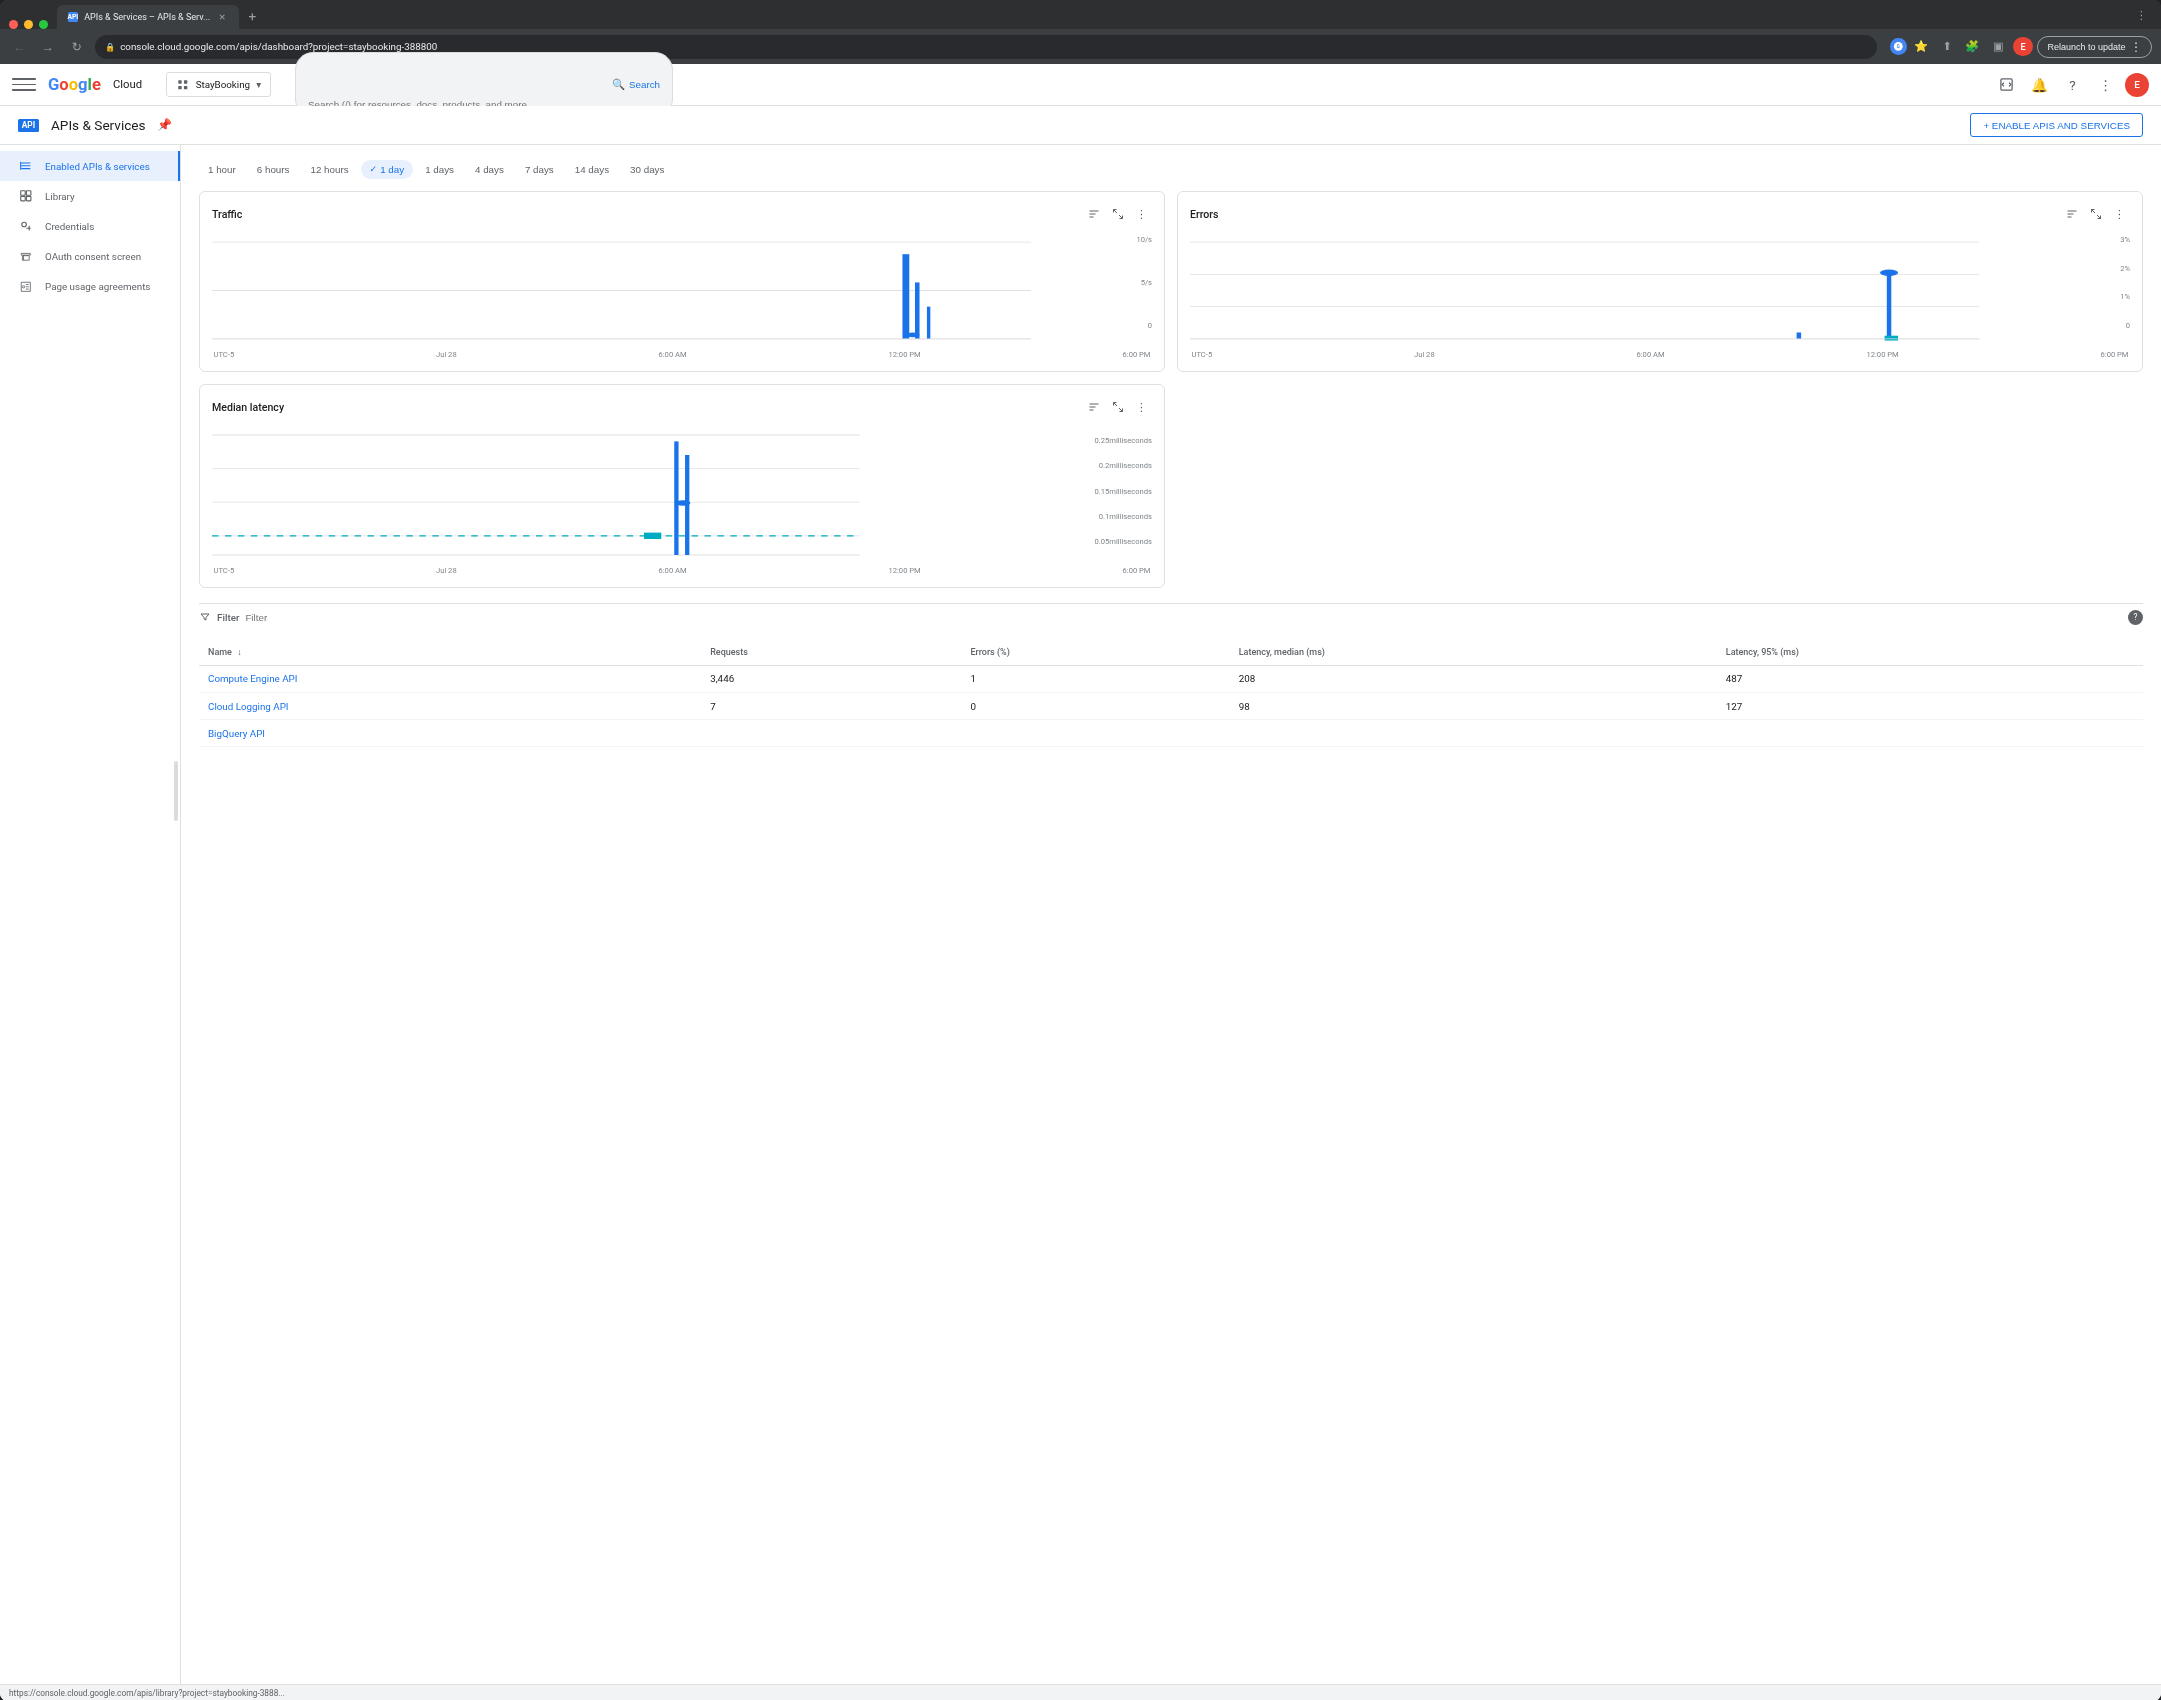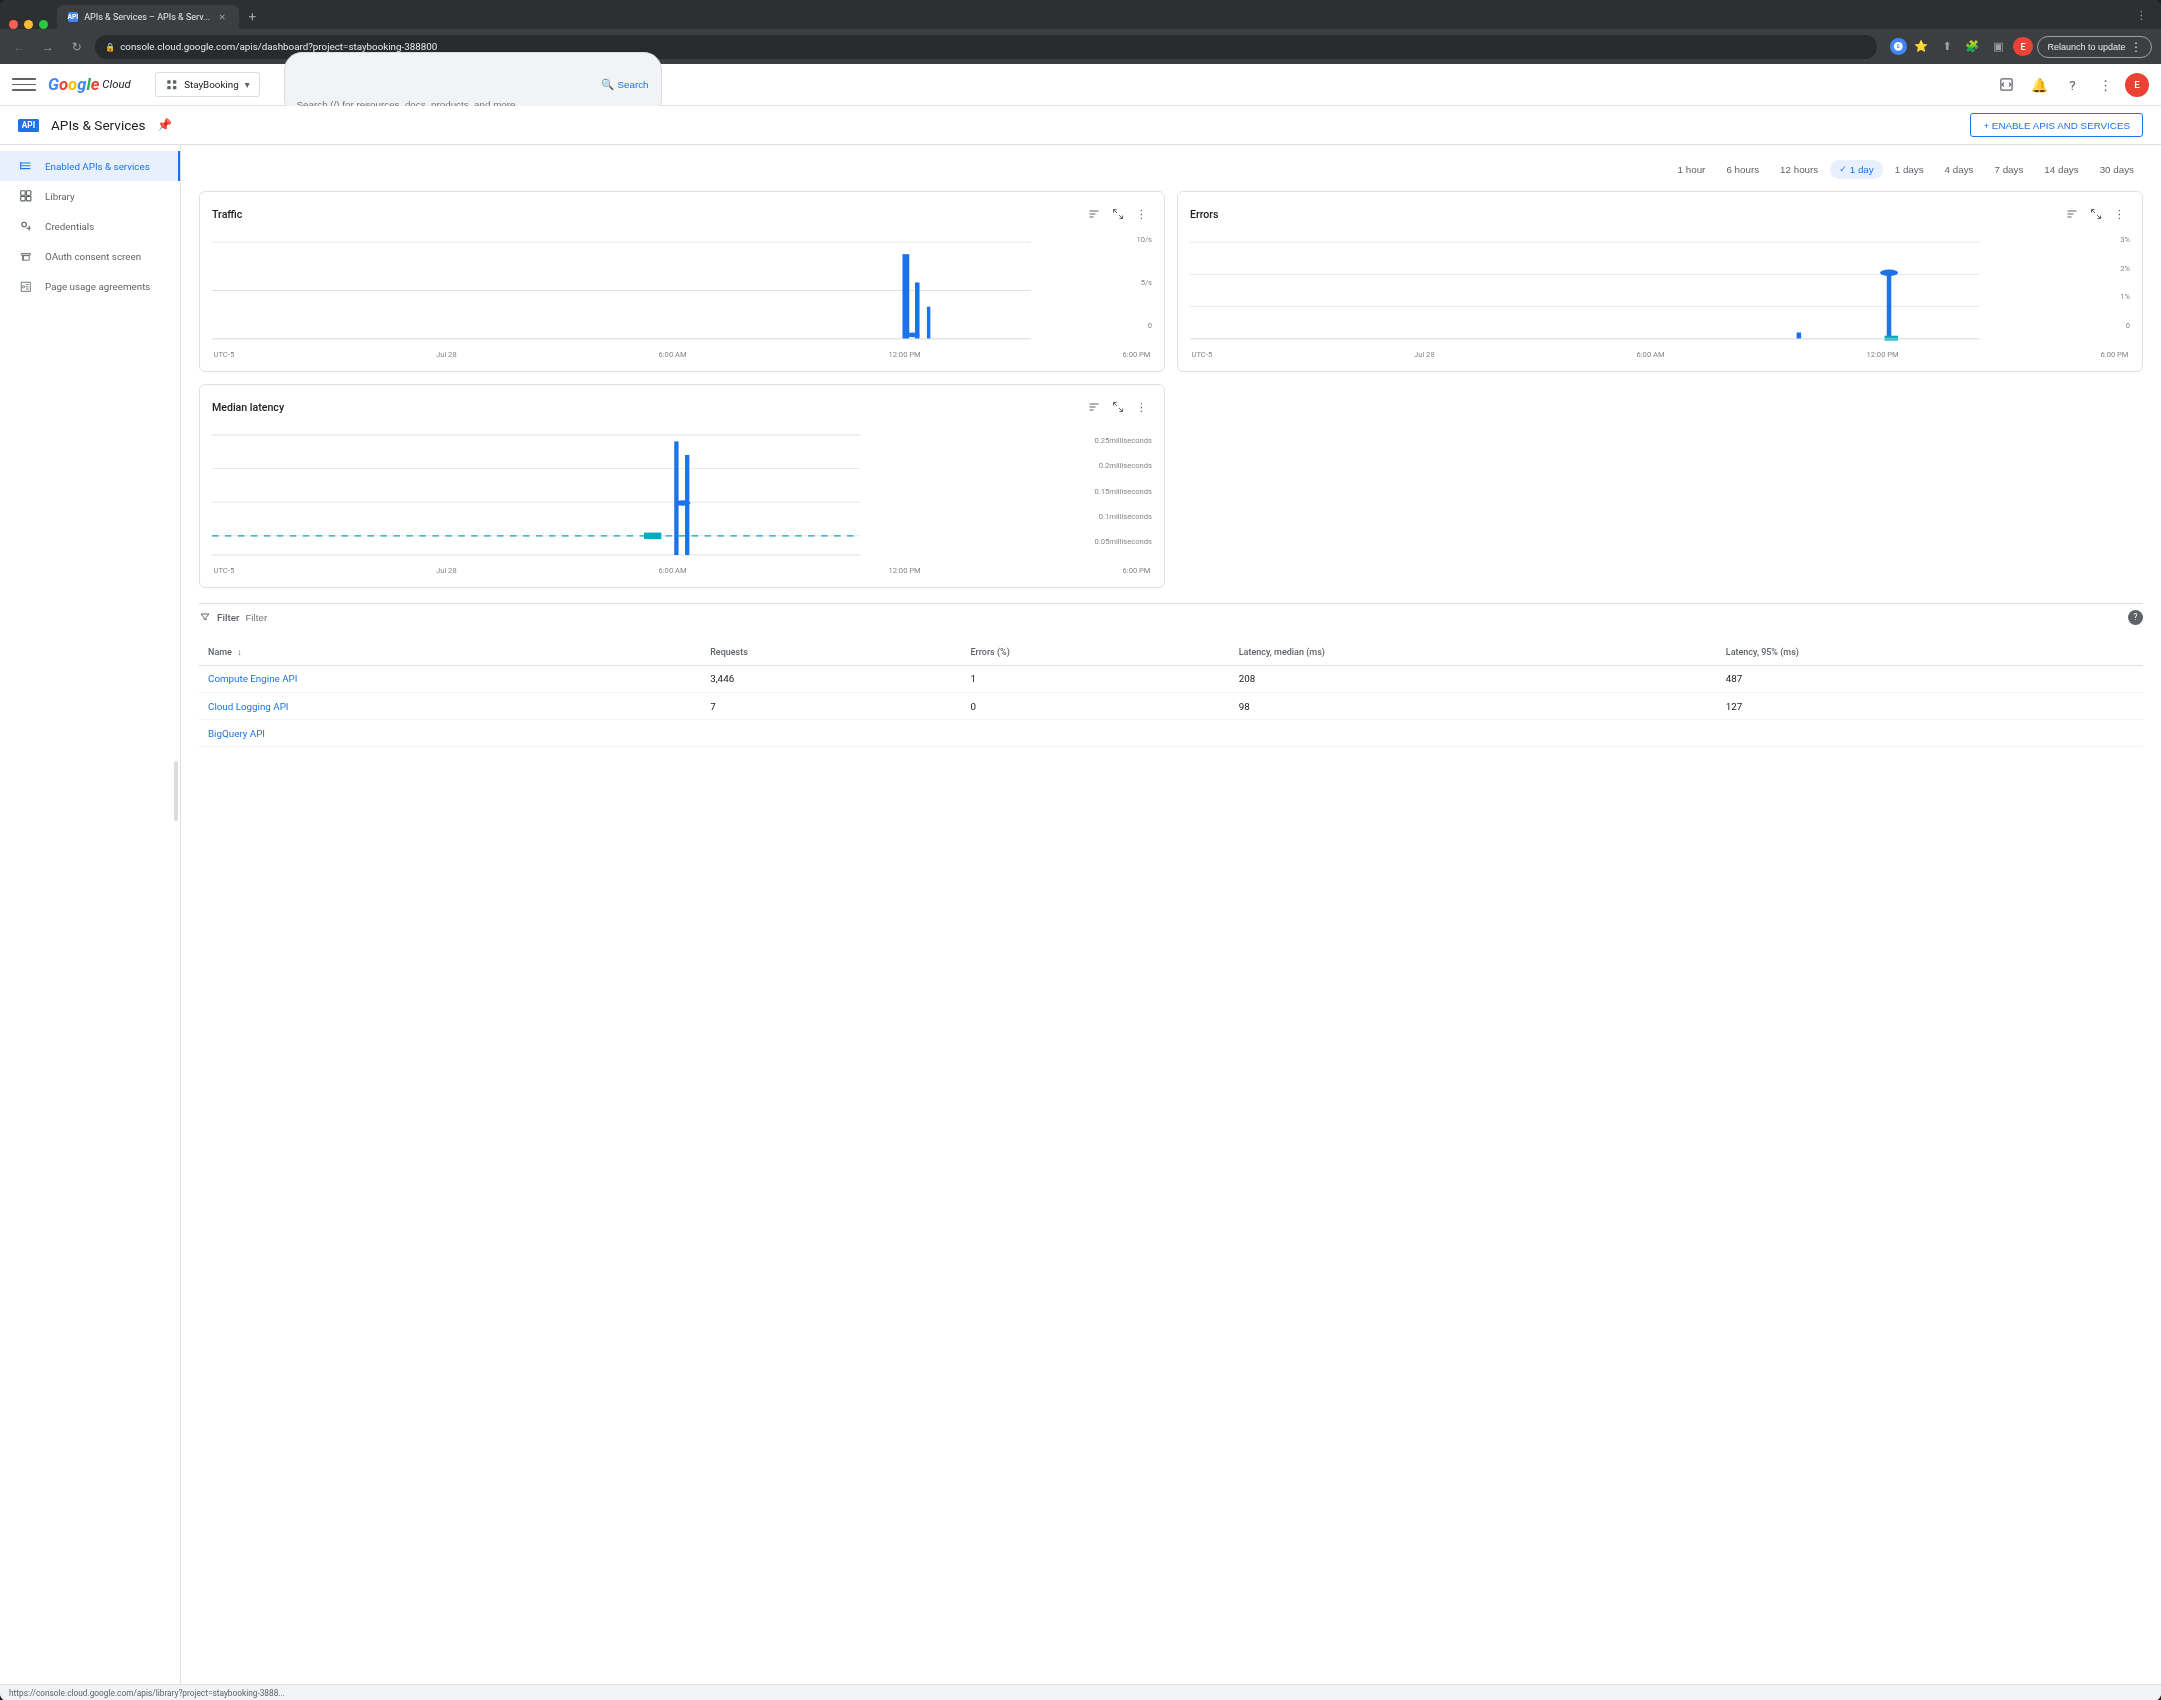--- a/index.html
+++ b/index.html
@@ -28,21 +28,21 @@
     .user-avatar-browser { width: 19.6px; height: 19.6px; border-radius: 50%; background: #ea4335; color: white; font-size: 9px; font-weight: 500; display: flex; align-items: center; justify-content: center; }
     .relaunch-btn { background: transparent; border: 1.1px solid #9aa0a6; border-radius: 12px; color: #e8eaed; font-size: 9px; padding: 3px 9px; cursor: pointer; white-space: nowrap; display: flex; align-items: center; gap: 4.5px; }
 
     
     .app-container { background: #fff; display: flex; flex-direction: column; min-height: calc(100vh - 63px); }
 
     
     .top-bar { height: 42px; border-bottom: 0.8px solid #e0e0e0; display: flex; align-items: center; padding: 0 12px; gap: 12px; background: #fff; flex-shrink: 0; }
     .hamburger { width: 24px; height: 24px; display: flex; flex-direction: column; justify-content: center; gap: 3.8px; cursor: pointer; }
     .hamburger span { display: block; height: 1.5px; background: #5f6368; border-radius: 0.8px; }
-    .google-cloud-logo { display: flex; align-items: center; gap: 0; font-size: 12px; font-weight: 400; color: #202124; font-style: italic; }
+    .google-cloud-logo { display: flex; align-items: center; gap: 9px; font-size: 12px; font-weight: 400; color: #202124; }
     .google-cloud-logo .g-icon { font-size: 16.6px; font-weight: 700; }
     .g-blue { color: #4285f4; }
     .g-red { color: #ea4335; }
     .g-yellow { color: #fbbc04; }
     .g-green { color: #34a853; }
     .project-selector { border: 0.8px solid #dadce0; border-radius: 3px; padding: 4.5px 9px; display: flex; align-items: center; gap: 6px; cursor: pointer; font-size: 9.8px; color: #202124; margin-left: 12px; }
     .search-btn { background: #1a73e8; color: white; border: none; border-radius: 0 18px 18px 0; padding: 6px 12px; cursor: pointer; font-size: 9.8px; display: flex; align-items: center; gap: 3px; }
     .search-container { display: flex; align-items: center; border: 0.8px solid #dadce0; border-radius: 18px; overflow: hidden; background: #f1f3f4; flex: 1; max-width: 378px; }
     .search-container input { flex: 1; border: none; background: transparent; padding: 6px 12px; font-size: 9.8px; outline: none; color: #202124; }
     .search-container .search-btn { background: transparent; color: #1a73e8; border: none; padding: 6px 12px; cursor: pointer; font-weight: 500; font-size: 9.8px; border-left: none; }
@@ -64,21 +64,21 @@
     .sidebar { width: 181px; border-right: 0.8px solid #e0e0e0; flex-shrink: 0; padding: 6px 0; background: #fff; }
     .sidebar-item { display: flex; align-items: center; gap: 12px; padding: 7.6px 18px; cursor: pointer; color: #5f6368; font-size: 9.8px; transition: background 0.15s; }
     .sidebar-item.active { background: #e8f0fe; color: #1a73e8; border-right: 2.3px solid #1a73e8; }
     .sidebar-item .s-icon { width: 15px; height: 15px; display: flex; align-items: center; justify-content: center; font-size: 12px; flex-shrink: 0; }
     .sidebar-item.active .s-icon { color: #1a73e8; }
 
     
     .content-area { flex: 1; overflow-y: auto; padding: 15px 18px; background: #fff; }
 
     
-    .time-selector { display: flex; align-items: center; justify-content: flex-end; gap: 3px; margin-bottom: 12px; flex-wrap: wrap; }
+    .time-selector { display: flex; align-items: center; gap: 3px; margin-bottom: 12px; flex-wrap: wrap; }
     .time-btn { padding: 3.8px 9px; border-radius: 12px; border: none; background: transparent; cursor: pointer; font-size: 9.8px; color: #5f6368; }
     .time-btn.active { background: #e8f0fe; color: #1a73e8; font-weight: 500; display: flex; align-items: center; gap: 3px; }
     .time-btn.active::before { content: '✓'; font-size: 9px; }
 
     
     .charts-grid { display: grid; grid-template-columns: 1fr 1fr; gap: 12px; margin-bottom: 15px; }
     .chart-card { border: 0.8px solid #e0e0e0; border-radius: 6px; padding: 12px; background: #fff; }
     .chart-header { display: flex; align-items: center; margin-bottom: 9px; }
     .chart-title { font-size: 10.6px; color: #202124; font-weight: 500; }
     .chart-actions { margin-left: auto; display: flex; gap: 3px; align-items: center; }

